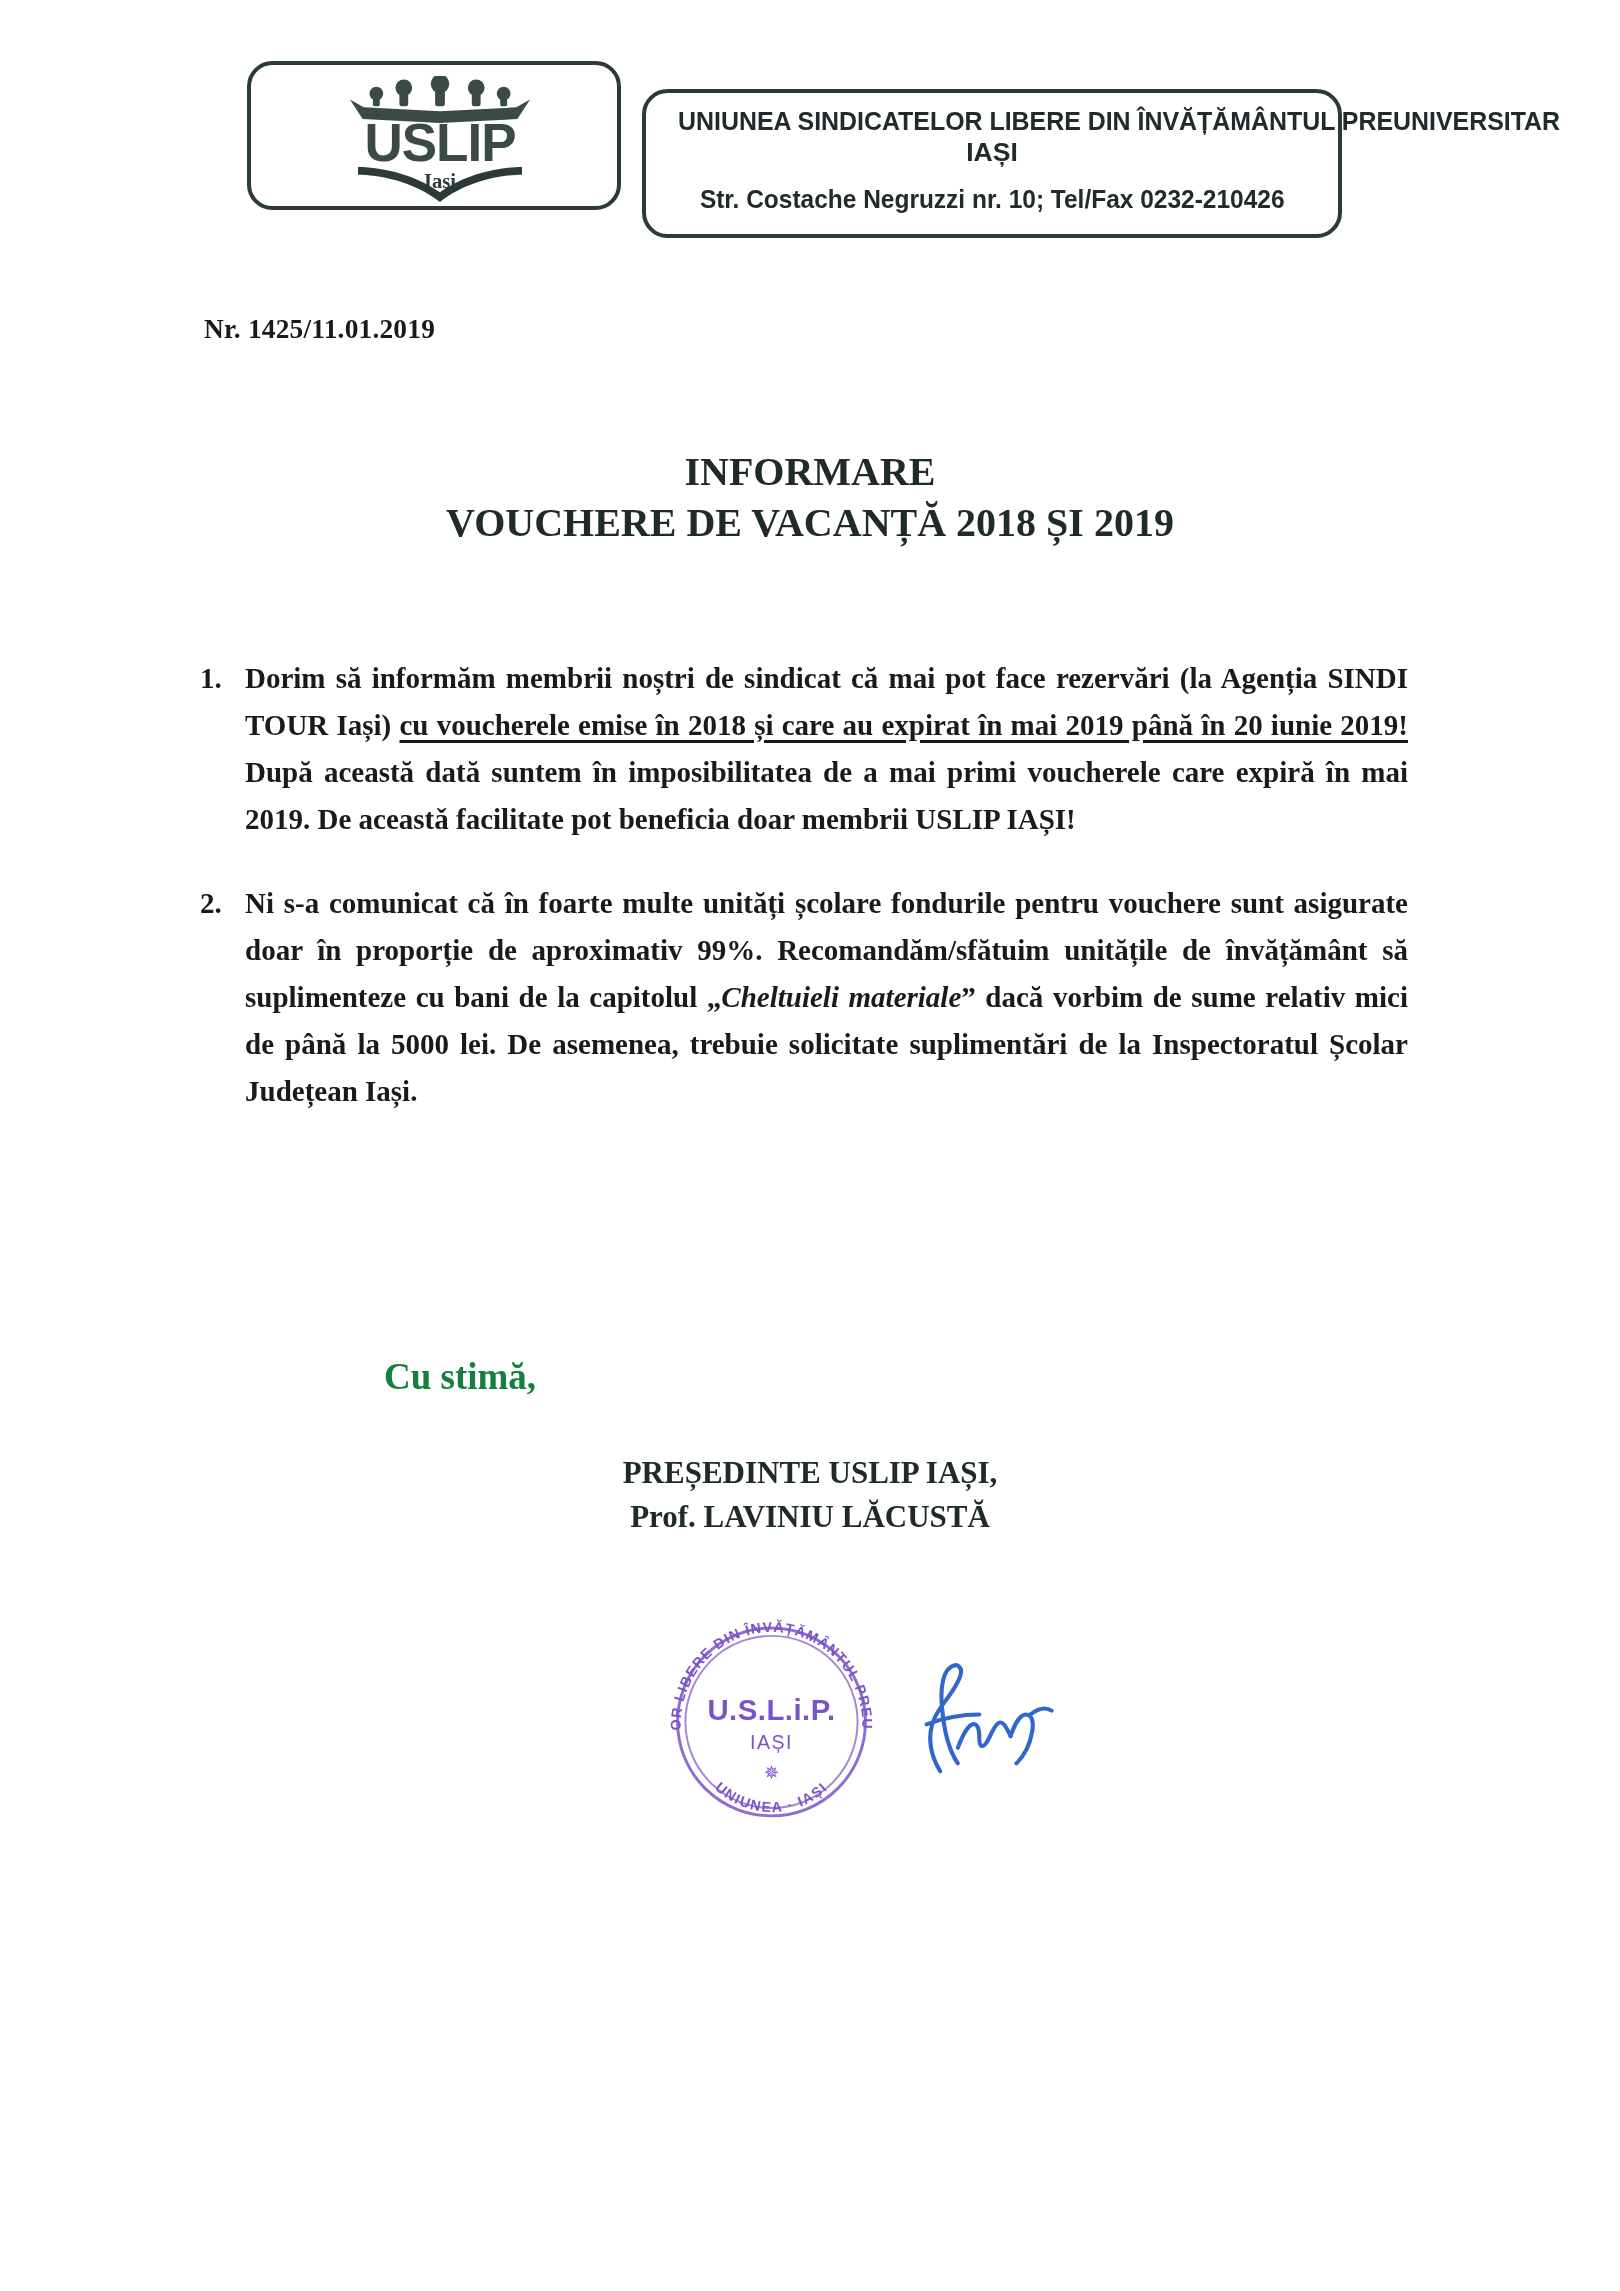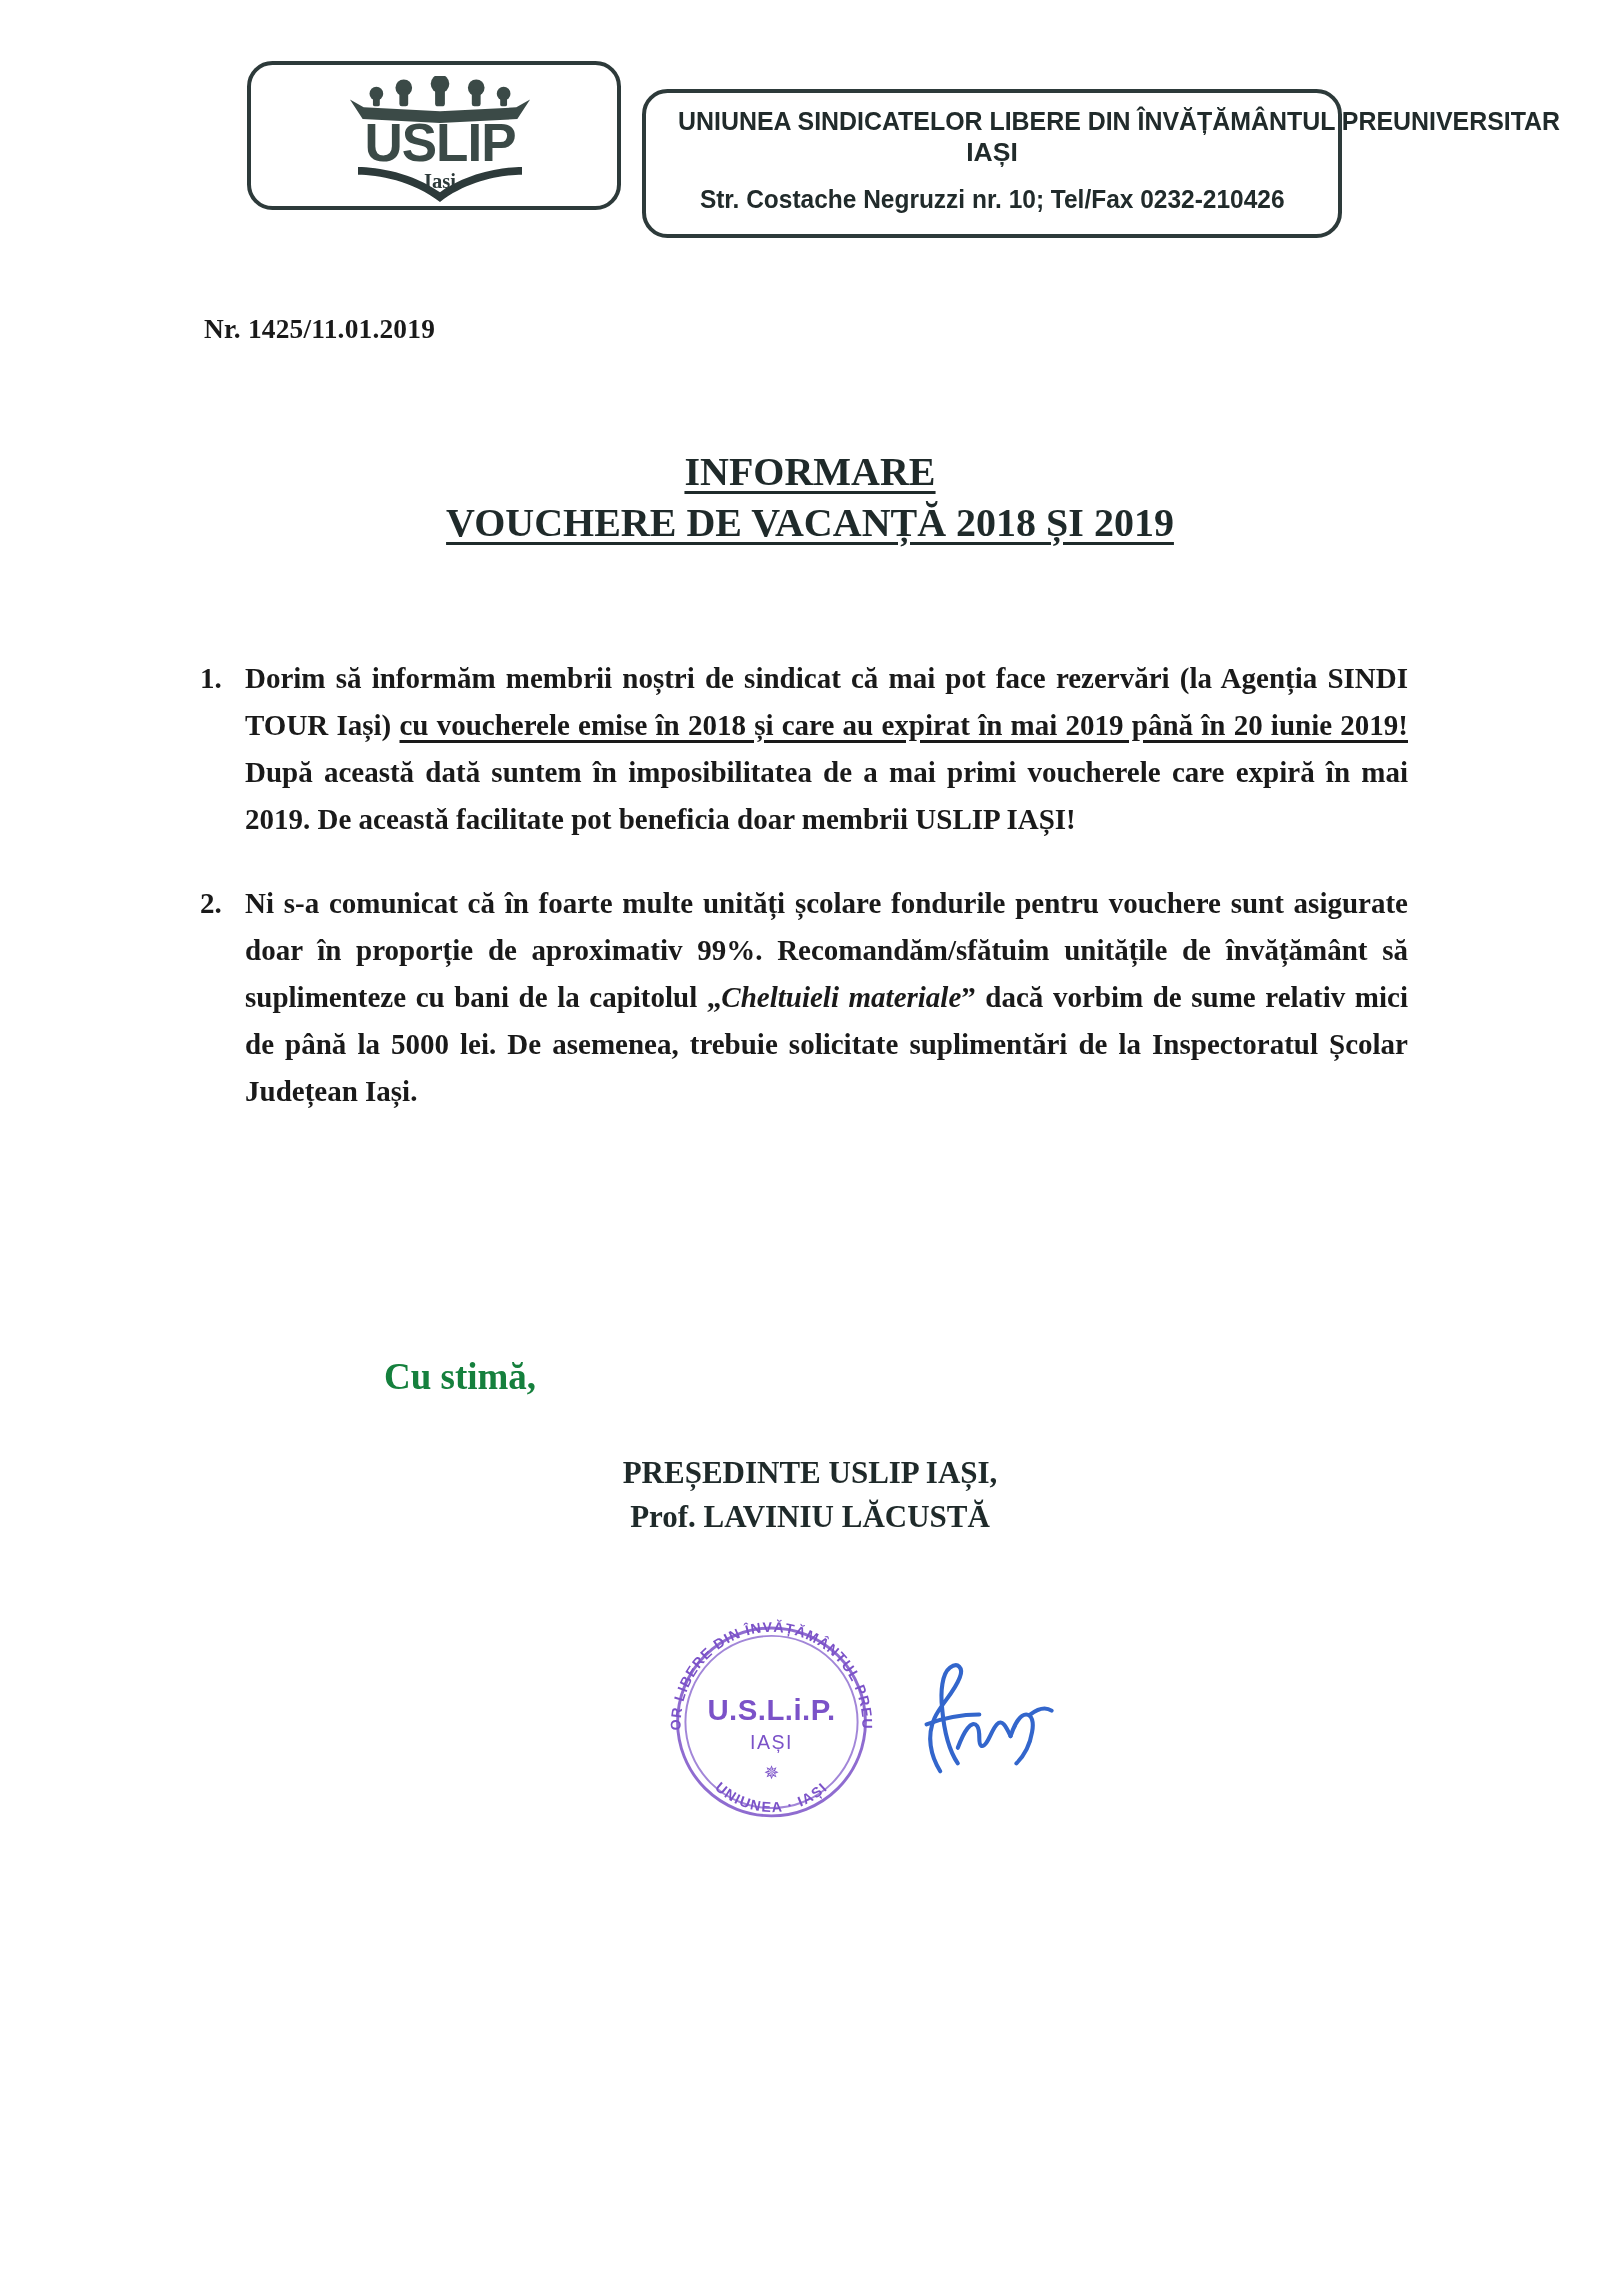--- a/index.html
+++ b/index.html
@@ -148,21 +148,20 @@
   }
   .title-line {
     font-family: "Liberation Serif", serif;
     font-weight: bold;
     color: #1f2a2a;
     line-height: 1.28;
   }
   .title-line-1 { font-size: 40px; }
   .title-line-2 { font-size: 40px; }
   .title-line span {
-    text-decoration: underline;
     text-underline-offset: 5.9px;
     text-decoration-thickness: 2.9px;
     margin-top: 15px;
   }
 
   
   .body-list {
     position: absolute;
     top: 655px;
     left: 200px;

